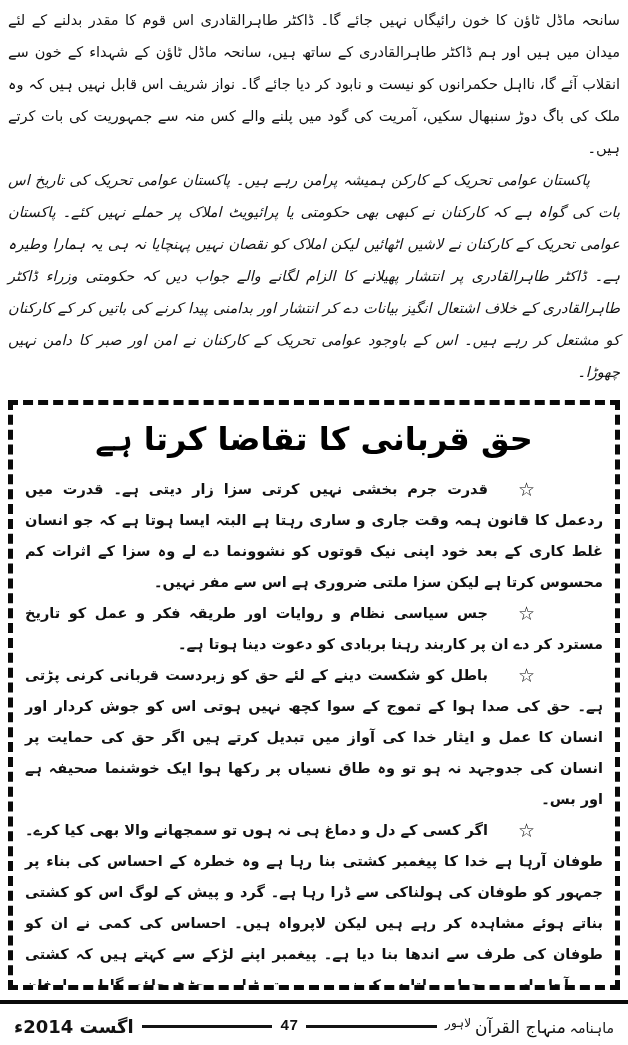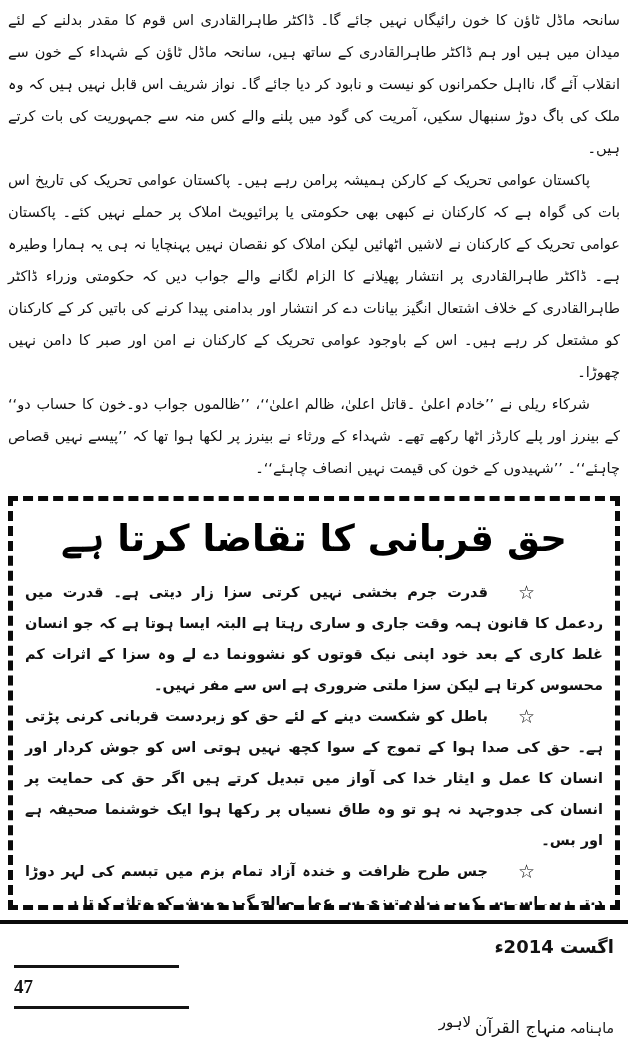--- a/index.html
+++ b/index.html
@@ -7,82 +7,81 @@
     width:628px;height:1045px;margin:0 auto;background:#ffffff;
     box-sizing:border-box;padding:4px 8px 8px 8px;
     display:flex;flex-direction:column;overflow:hidden;
     font-family:"DejaVu Sans",sans-serif;color:#121212;
   }
   .article{flex-shrink:0;}
   .para{
     margin:0;font-size:14.5px;line-height:32px;
     text-align:justify;text-justify:inter-word;direction:rtl;
   }
-  .para.indent{text-indent:30px;}
+  .para.indent{text-indent:30px;font-style:italic;}
   .quote-box{
     flex:1 1 auto;overflow:hidden;
     border:5px dashed #0a0a0a;margin-top:12px;
     padding:4px 12px 10px 12px;direction:rtl;
   }
   .box-heading{
     margin:8px 0 12px 0;text-align:center;
-    font-size:37px;font-weight:bold;line-height:1.4;color:#000;
+    font-size:32px;font-weight:bold;line-height:1.4;color:#000;
   }
   .bullet{
     margin:0;font-size:14.5px;line-height:31px;
     text-align:justify;text-justify:inter-word;direction:rtl;
     text-indent:34px;
     font-weight:bold;
   }
   .star{
     display:inline-block;font-size:19px;line-height:1;
     margin-left:30px;transform:translateY(2px);color:#000;
   }
   .footer-sep{height:4px;background:#0a0a0a;margin:10px -8px 0 -8px;flex-shrink:0;}
   .footer{
-    flex-shrink:0;display:flex;direction:ltr;
-    padding:12px 6px 0 6px;gap:8px;flex-direction:column;
+    flex-shrink:0;display:flex;align-items:center;direction:ltr;
+    padding:12px 6px 0 6px;gap:8px;
   }
   .issue-date{
     direction:rtl;font-size:18px;font-weight:bold;white-space:nowrap;
   }
   .rule{height:3px;background:#141414;flex:1 1 auto;}
   .rule.left{max-width:165px;}
   .rule.right{max-width:175px;}
   .pageno{
-    font-size:19px;font-weight:bold;font-family:Liberation Serif, serif;
+    font-size:15px;font-weight:bold;font-family:Liberation Mono, monospace;
     white-space:nowrap;
   }
   .magazine{direction:rtl;white-space:nowrap;display:flex;align-items:baseline;gap:4px;}
   .mag-small{font-size:14px;}
   .mag-big{font-size:17px;font-weight:normal;}
-  .mag-city{font-size:15px;vertical-align:super;position:relative;top:-6px;}
+  .mag-city{font-size:12px;vertical-align:super;position:relative;top:-6px;}
 </style>
 </head>
 <body>
 
 <div class="page">
 
   <div class="article">
     <p class="para">سانحہ ماڈل ٹاؤن کا خون رائیگاں نہیں جائے گا۔ ڈاکٹر طاہرالقادری اس قوم کا مقدر بدلنے کے لئے میدان میں ہیں اور ہم ڈاکٹر طاہرالقادری کے ساتھ ہیں، سانحہ ماڈل ٹاؤن کے شہداء کے خون سے انقلاب آئے گا، نااہل حکمرانوں کو نیست و نابود کر دیا جائے گا۔ نواز شریف اس قابل نہیں ہیں کہ وہ ملک کی باگ دوڑ سنبھال سکیں، آمریت کی گود میں پلنے والے کس منہ سے جمہوریت کی بات کرتے ہیں۔</p>
     <p class="para indent">پاکستان عوامی تحریک کے کارکن ہمیشہ پرامن رہے ہیں۔ پاکستان عوامی تحریک کی تاریخ اس بات کی گواہ ہے کہ کارکنان نے کبھی بھی حکومتی یا پرائیویٹ املاک پر حملے نہیں کئے۔ پاکستان عوامی تحریک کے کارکنان نے لاشیں اٹھائیں لیکن املاک کو نقصان نہیں پہنچایا نہ ہی یہ ہمارا وطیرہ ہے۔ ڈاکٹر طاہرالقادری پر انتشار پھیلانے کا الزام لگانے والے جواب دیں کہ حکومتی وزراء ڈاکٹر طاہرالقادری کے خلاف اشتعال انگیز بیانات دے کر انتشار اور بدامنی پیدا کرنے کی باتیں کر کے کارکنان کو مشتعل کر رہے ہیں۔ اس کے باوجود عوامی تحریک کے کارکنان نے امن اور صبر کا دامن نہیں چھوڑا۔</p>
-    <p class="para indent">شرکاء ریلی نے ’’خادم اعلیٰ ۔قاتل اعلیٰ، ظالم اعلیٰ‘‘، ’’ظالموں جواب دو۔خون کا حساب دو‘‘ کے بینرز اور پلے کارڈز اٹھا رکھے تھے۔ شہداء کے ورثاء نے بینرز پر لکھا ہوا تھا کہ ’’پیسے نہیں قصاص چاہئے‘‘۔ ’’شہیدوں کے خون کی قیمت نہیں انصاف چاہئے‘‘۔</p>
   </div>
 
   <div class="quote-box">
     <h1 class="box-heading">حق قربانی کا تقاضا کرتا ہے</h1>
 
     <p class="bullet">
       <span class="star">☆</span><span>قدرت جرم بخشی نہیں کرتی سزا زار دیتی ہے۔ قدرت میں ردعمل کا قانون ہمہ وقت جاری و ساری رہتا ہے البتہ ایسا ہوتا ہے کہ جو انسان غلط کاری کے بعد خود اپنی نیک قوتوں کو نشوونما دے لے وہ سزا کے اثرات کم محسوس کرتا ہے لیکن سزا ملتی ضروری ہے اس سے مفر نہیں۔</span>
     </p>
     <p class="bullet">
-      <span class="star">☆</span><span>باطل کو شکست دینے کے لئے حق کو زبردست قربانی کرنی پڑتی ہے۔ حق کی صدا ہوا کے تموج کے سوا کچھ نہیں ہوتی اس کو جوش کردار اور انسان کا عمل و ایثار خدا کی آواز میں تبدیل کرتے ہیں اگر حق کی حمایت پر انسان کی جدوجہد نہ ہو تو وہ طاق نسیاں پر رکھا ہوا ایک خوشنما صحیفہ ہے اور بس۔</span>
+      <span class="star">☆</span><span>جس سیاسی نظام و روایات اور طریقہ فکر و عمل کو تاریخ مسترد کر دے ان پر کاربند رہنا بربادی کو دعوت دینا ہوتا ہے۔</span>
     </p>
     <p class="bullet">
-      <span class="star">☆</span><span>جس طرح ظرافت و خندہ آزاد تمام بزم میں تبسم کی لہر دوڑا دیتے ہیں اس سے کہیں زیادہ تیزی سے عمل صالح گرد و پیش کو متاثر کرتا ہے۔</span>
+      <span class="star">☆</span><span>باطل کو شکست دینے کے لئے حق کو زبردست قربانی کرنی پڑتی ہے۔ حق کی صدا ہوا کے تموج کے سوا کچھ نہیں ہوتی اس کو جوش کردار اور انسان کا عمل و ایثار خدا کی آواز میں تبدیل کرتے ہیں اگر حق کی حمایت پر انسان کی جدوجہد نہ ہو تو وہ طاق نسیاں پر رکھا ہوا ایک خوشنما صحیفہ ہے اور بس۔</span>
     </p>
     <p class="bullet">
       <span class="star">☆</span><span>اگر کسی کے دل و دماغ ہی نہ ہوں تو سمجھانے والا بھی کیا کرے۔ طوفان آرہا ہے خدا کا پیغمبر کشتی بنا رہا ہے وہ خطرہ کے احساس کی بناء پر جمہور کو طوفان کی ہولناکی سے ڈرا رہا ہے۔ گرد و پیش کے لوگ اس کو کشتی بناتے ہوئے مشاہدہ کر رہے ہیں لیکن لاپرواہ ہیں۔ احساس کی کمی نے ان کو طوفان کی طرف سے اندھا بنا دیا ہے۔ پیغمبر اپنے لڑکے سے کہتے ہیں کہ کشتی میں آجا۔ اس پر جواب ملتا ہے کہ نہیں، میں تو ٹیلے پر چڑھ جاؤں گا اور طوفان مجھ کو نہیں چھوئے گا۔ جہاں یہ ذہنی کیفیت اور عقل کا فقدان اس درجہ ہو وہاں عذاب الٰہی نازل ہونا یقینی ہی نہیں بلکہ ضروری ہے۔</span>
     </p>
   </div>
 
   <div class="footer-sep"></div>
 
   <div class="footer">
     <span class="issue-date">اگست 2014ء</span>

